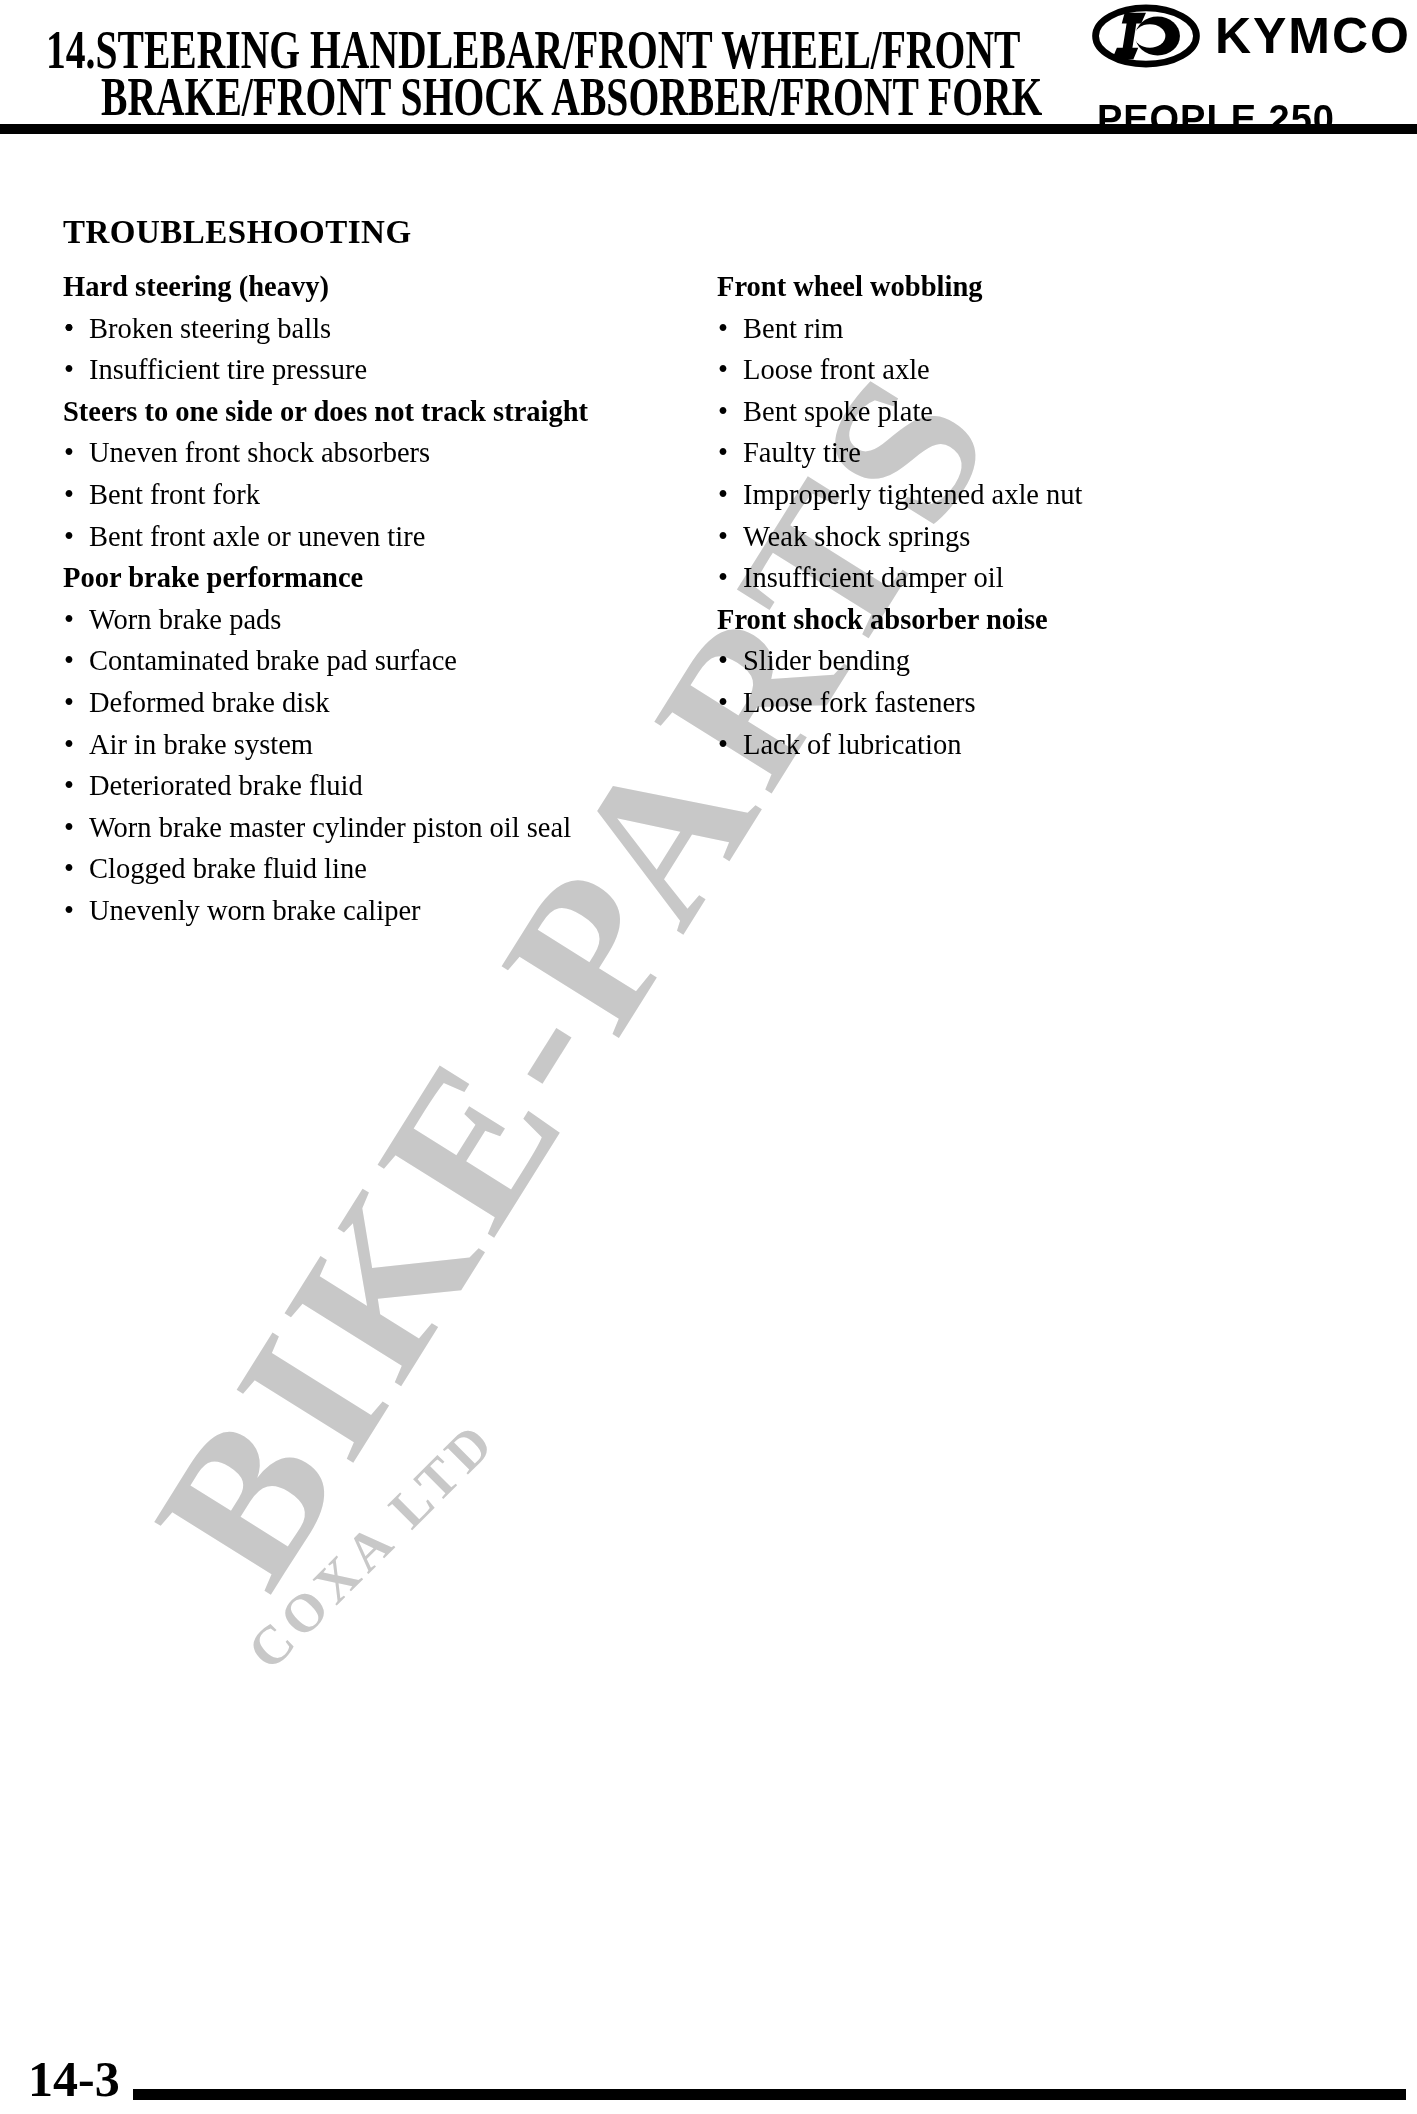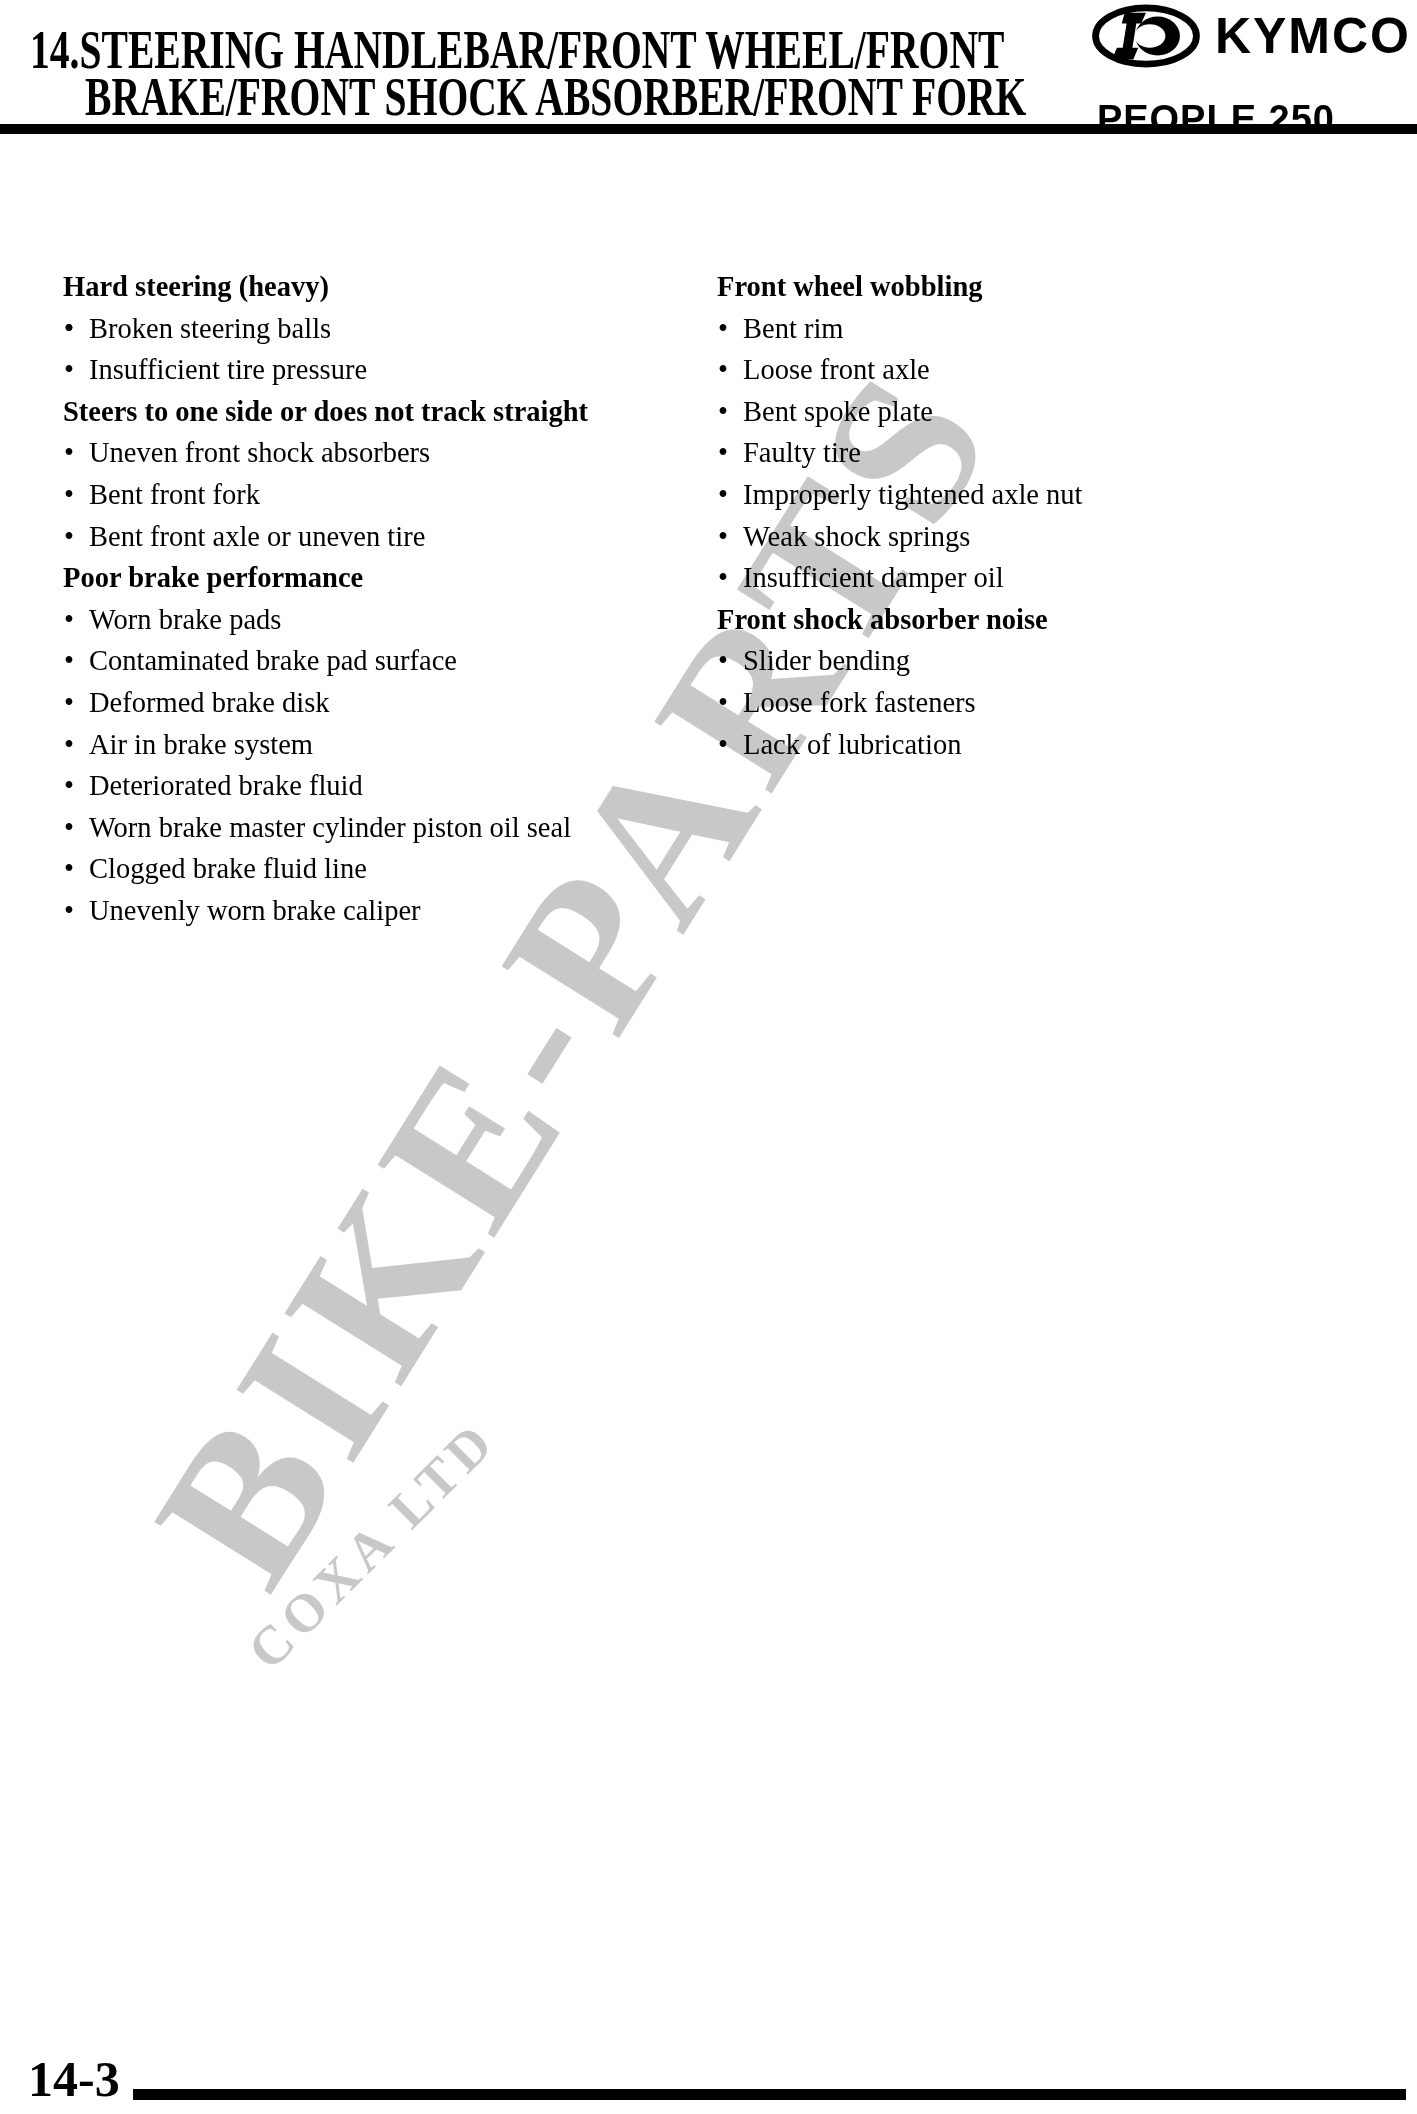--- a/index.html
+++ b/index.html
@@ -33,21 +33,21 @@
     font-family: "Liberation Serif", serif;
     font-weight: 700;
     font-size: 54px;
     letter-spacing: 6px;
     white-space: nowrap;
     z-index: 1;
     user-select: none;
   }
 
   
-  .header-title { position: absolute; left: 30px; top: 26px; z-index: 2; }
+  .header-title { position: absolute; left: 46px; top: 26px; z-index: 2; }
   .title-line {
     font-weight: 700;
     font-size: 55px;
     line-height: 47px;
     white-space: nowrap;
   }
   .condensed { display: inline-block; transform: scaleX(0.72); transform-origin: 0 50%; }
   .title-line.l2 { margin-left: 55px; }
 
   .brand-block { position: absolute; right: 6px; top: 4px; z-index: 2; text-align: right; }
@@ -132,20 +132,21 @@
           <path d="M34 9 L56 9 L51 20 L46 20 L42 45 L48 45 L43 57 L21 57 L26 45 L32 45 L36 20 L31 20 Z" fill="#000"></path>
         </svg>
       </span>
       <span class="brand-name">KYMCO</span>
     </div>
     <div class="model-name">PEOPLE 250</div>
   </div>
 
   <div class="top-rule"></div>
 
+  <h2 class="section-title">TROUBLESHOOTING</h2>
 
   <div class="columns">
     <div class="col-left" id="col-left">
         <div class="group-heading">Hard steering (heavy)</div>
         <div class="bullet-item"><span class="bullet">•</span></div>
         <div class="bullet-item"><span class="bullet">•</span><span>Broken steering balls</span></div>
         <div class="bullet-item"><span class="bullet">•</span><span>Insufficient tire pressure</span></div>
         <div class="group-heading">Steers to one side or does not track straight</div>
         <div class="bullet-item"><span class="bullet">•</span><span>Uneven front shock absorbers</span></div>
         <div class="bullet-item"><span class="bullet">•</span><span>Bent front fork</span></div>

